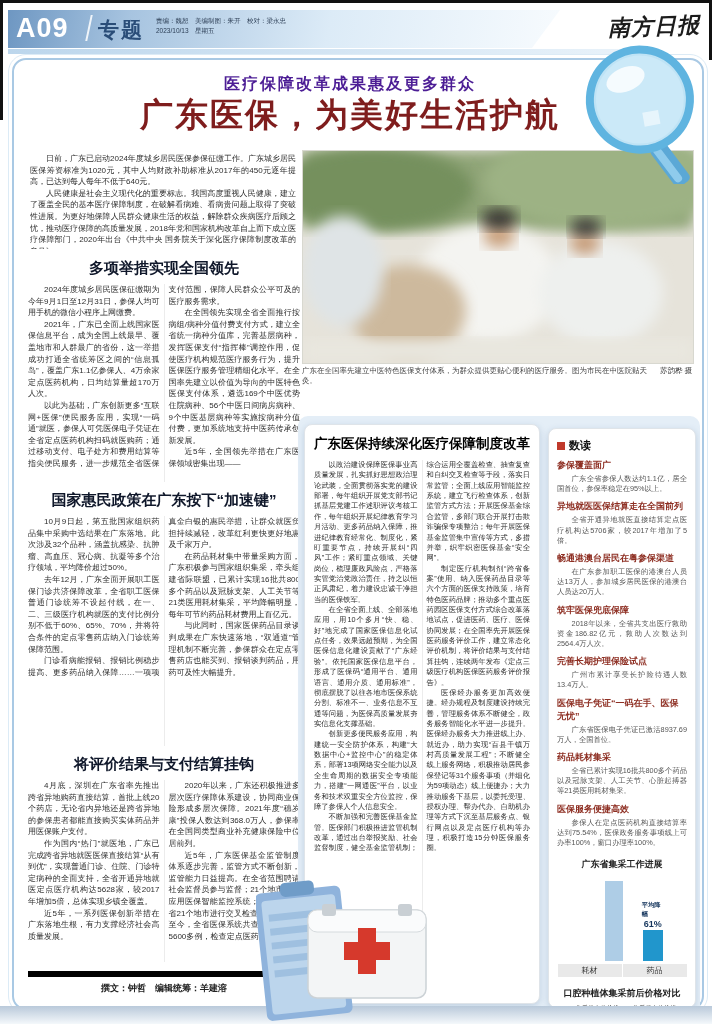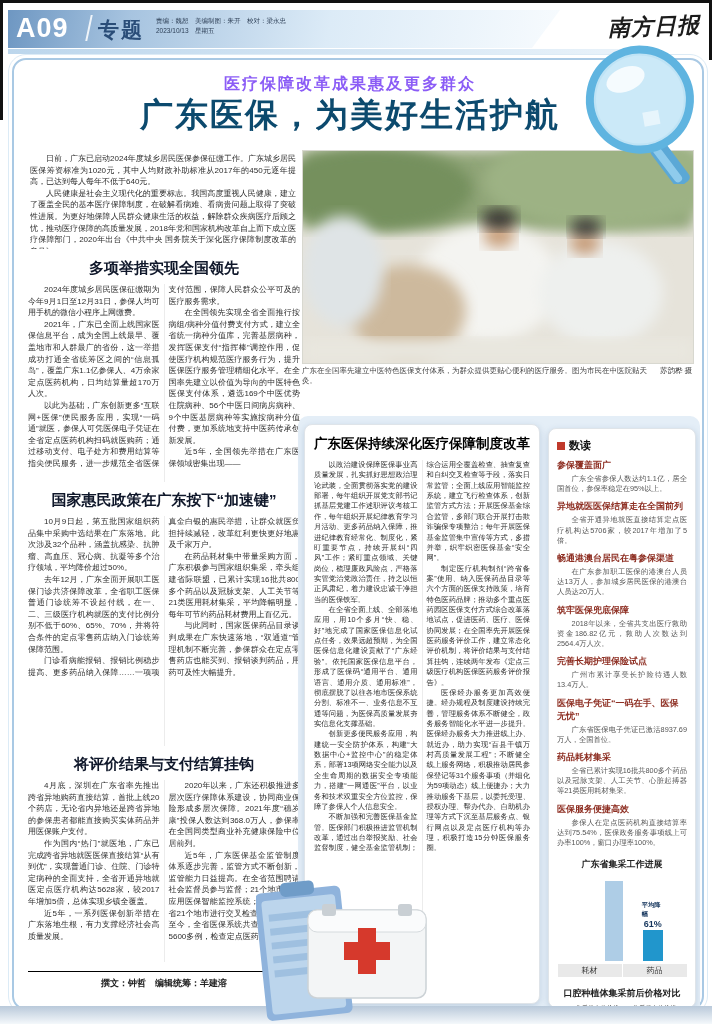--- a/index.html
+++ b/index.html
@@ -23,37 +23,37 @@
   .masthead{position:absolute;right:12px;top:12px;width:100px;text-align:right;
     font-family:"DejaVu Serif","Liberation Serif",serif;font-style:italic;font-weight:900;
     font-size:22px;color:#1c1c1c;letter-spacing:1px;transform:rotate(-2deg);}
   
   .magnifier{position:absolute;right:-6px;top:24px;z-index:6;}
   
   .panel{position:absolute;left:12px;top:58px;width:688px;height:948px;background:#fff;
     border:2px solid #a9c9e4;border-radius:14px;outline:1px solid #dcebf6;outline-offset:3px;}
   
   .kicker{position:absolute;left:90px;top:74px;width:520px;text-align:center;
-    font-size:16px;font-weight:800;color:#8b5cf6;letter-spacing:2px;}
+    font-size:16px;font-weight:800;color:#4c1d95;letter-spacing:2px;}
   .bigtitle{position:absolute;left:55px;top:93px;width:590px;text-align:center;
-    font-size:33px;font-weight:900;color:#0c4a6e;letter-spacing:2px;}
+    font-size:33px;font-weight:900;color:#7f1d1d;letter-spacing:2px;}
   
   .intro{position:absolute;left:30px;top:153px;width:266px;height:96px;overflow:hidden;}
   .btxt p{margin:0;text-indent:2em;font-size:8px;line-height:1.45;color:#2d2d2d;text-align:justify;}
   
   .photo{position:absolute;left:302px;top:150px;width:390px;height:212px;overflow:hidden;border:1px solid #d8d8d0;}
   .caption{position:absolute;left:302px;top:366px;width:390px;display:flex;gap:8px;
     font-size:7.5px;color:#444;line-height:1.35;}
   .caption .cap{flex:1;}
   .caption .credit{white-space:nowrap;color:#333;}
   
   .left-art{position:absolute;left:28px;top:250px;width:272px;}
   .sec-title{text-align:center;font-size:15px;font-weight:800;color:#0f172a;margin:9px 0 6px;}
   .col2{column-count:2;column-gap:9px;column-rule:1px solid #ececec;overflow:hidden;}
-  .footer-credit{border-top:1px solid #000000;margin-top:9px;padding-top:5px;text-align:center;
+  .footer-credit{border-top:6px solid #000000;margin-top:9px;padding-top:5px;text-align:center;
     font-size:9px;font-weight:bold;color:#222;}
   
   .backdrop{position:absolute;left:298px;top:416px;width:402px;height:600px;background:#e4eef7;border-radius:10px;}
   .card{position:absolute;background:#fff;border:1px solid #dfe4e9;border-radius:8px;
     box-shadow:0 2px 6px rgba(110,140,175,.3);}
   .feature{left:304px;top:424px;width:236px;height:580px;padding:10px 9px;box-sizing:border-box;}
   .feature h2{margin:0 0 7px;font-size:13.5px;font-weight:900;color:#000000;}
   .feature .col2{height:518px;}
   .feature .col2 p{font-size:7.3px;line-height:1.42;}
   .sidebar{left:548px;top:428px;width:148px;height:580px;padding:9px 8px;box-sizing:border-box;}

